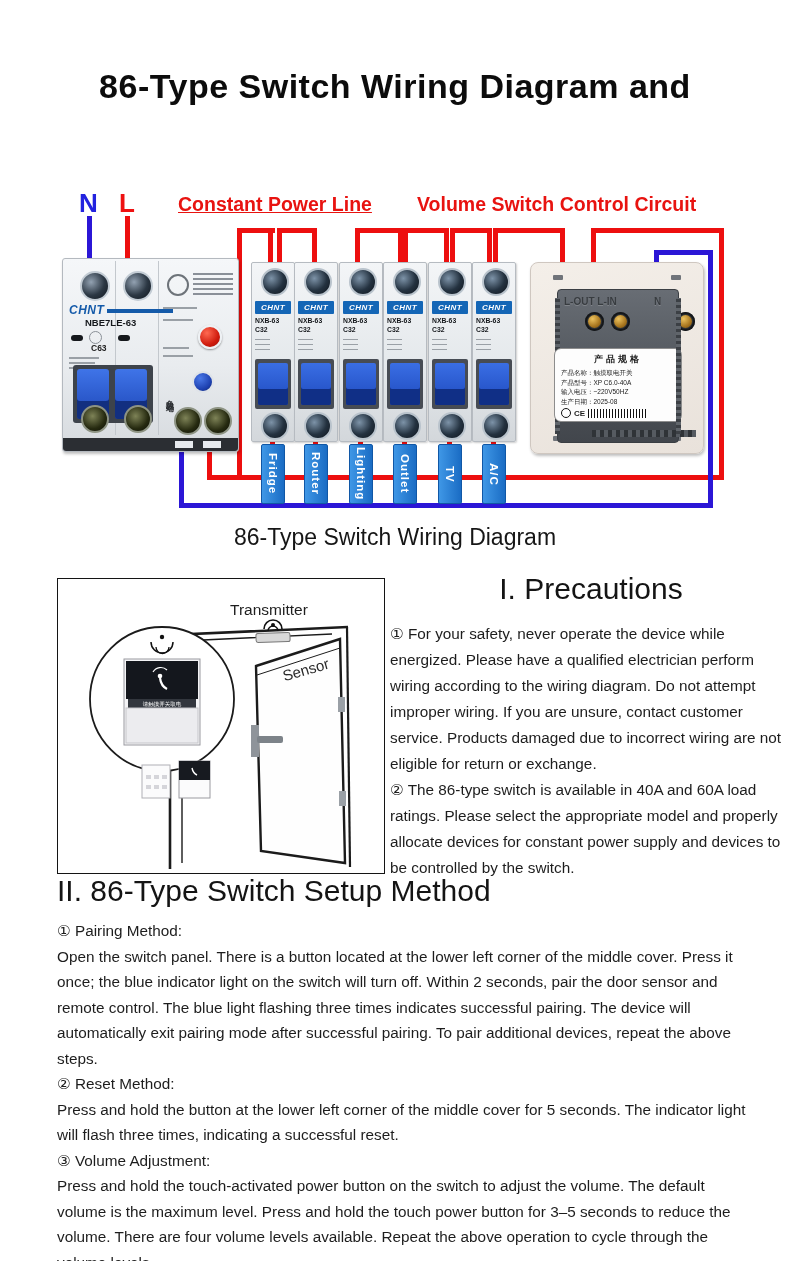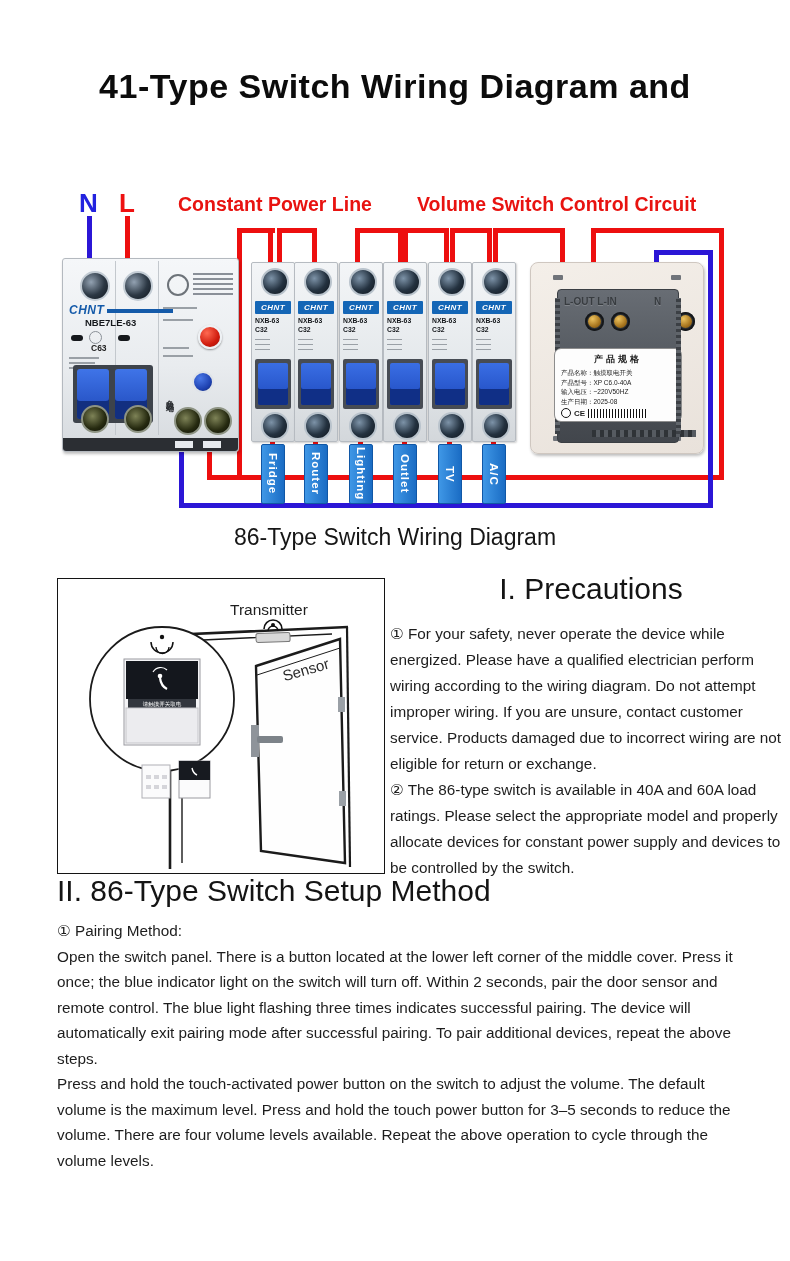--- a/index.html
+++ b/index.html
@@ -4,21 +4,21 @@
 <style>
   html,body{margin:0;padding:0;background:#fff;}
   .page{position:relative;width:790px;height:1261px;background:#fff;overflow:hidden;
         font-family:"Liberation Sans","DejaVu Sans",sans-serif;color:#1b1b1b;}
   
   .title{position:absolute;left:0;top:64px;width:790px;text-align:center;
          font-size:34px;line-height:44px;font-weight:bold;color:#0c0c0c;letter-spacing:.5px;}
   
   .lblN{position:absolute;left:79px;top:188px;font-size:26px;font-weight:bold;color:#2222df;}
   .lblL{position:absolute;left:119px;top:188px;font-size:26px;font-weight:bold;color:#ee1111;}
-  .lblConst{position:absolute;left:178px;top:193px;font-size:19.5px;font-weight:bold;color:#e81310;}
+  .lblConst{position:absolute;left:178px;top:193px;font-size:19.5px;font-weight:bold;color:#e81310;text-decoration:underline;}
   .lblSmart{position:absolute;left:417px;top:193px;font-size:19.5px;font-weight:bold;color:#e81310;}
   .caption{position:absolute;left:0;top:524px;width:790px;text-align:center;font-size:23px;color:#161616;}
   
   .w{position:absolute;display:block;}
   .wr{background:#ed0f0f;}
   .wb{background:#2b16d6;}
   
   .mb{position:absolute;left:62px;top:258px;width:175px;height:192px;border:1px solid #b4b9bf;border-radius:3px;
       background:linear-gradient(180deg,#f5f7f9 0%,#e9ecef 55%,#d6dade 100%);box-shadow:1px 2px 3px rgba(0,0,0,.25);}
   .mb i,.mb b,.mb s{position:absolute;display:block;}
@@ -102,21 +102,21 @@
   .setup h2{margin:0 0 10px;font-size:30px;font-weight:400;color:#141414;}
   .setup .blk{font-size:15.3px;line-height:25.5px;color:#1d1d1d;}
   .setup .blk .lab{display:block;}
 </style>
 </head>
 <body>
 
 <div class="page">
 
   <div class="title">
-    <span>41-Type Switch Wiring Diagram and</span><br>
+    <span>86-Type Switch Wiring Diagram and</span><br>
   </div>
 
   <div class="lblN">N</div>
   <div class="lblL">L</div>
   <div class="lblConst">Constant Power Line</div>
   <div class="lblSmart">Volume Switch Control Circuit</div>
 
   <i class="w wb" style="left:87px;top:216px;width:5px;height:46px"></i>
   <i class="w wr" style="left:125px;top:216px;width:5px;height:46px"></i>
 
@@ -405,17 +405,22 @@
     <p>② The 86-type switch is available in 40A and 60A load ratings. Please select the appropriate model and properly allocate devices for constant power supply and devices to be controlled by the switch.</p>
   </div>
 
   <div class="setup">
     <h2>II. 86-Type Switch Setup Method</h2>
     <div class="blk">
       <span class="lab">① Pairing Method:</span>
       <span>Open the switch panel. There is a button located at the lower left corner of the middle cover. Press it once; the blue indicator light on the switch will turn off. Within 2 seconds, pair the door sensor and remote control. The blue light flashing three times indicates successful pairing. The device will automatically exit pairing mode after successful pairing. To pair additional devices, repeat the above steps.</span>
     </div>
     <div class="blk">
+      <span class="lab">② Reset Method:</span>
+      <span>Press and hold the button at the lower left corner of the middle cover for 5 seconds. The indicator light will flash three times, indicating a successful reset.</span>
+    </div>
+    <div class="blk">
+      <span class="lab">③ Volume Adjustment:</span>
       <span>Press and hold the touch-activated power button on the switch to adjust the volume. The default volume is the maximum level. Press and hold the touch power button for 3–5 seconds to reduce the volume. There are four volume levels available. Repeat the above operation to cycle through the volume levels.</span>
     </div>
   </div>
 
 </div>
 
 </body></html>

